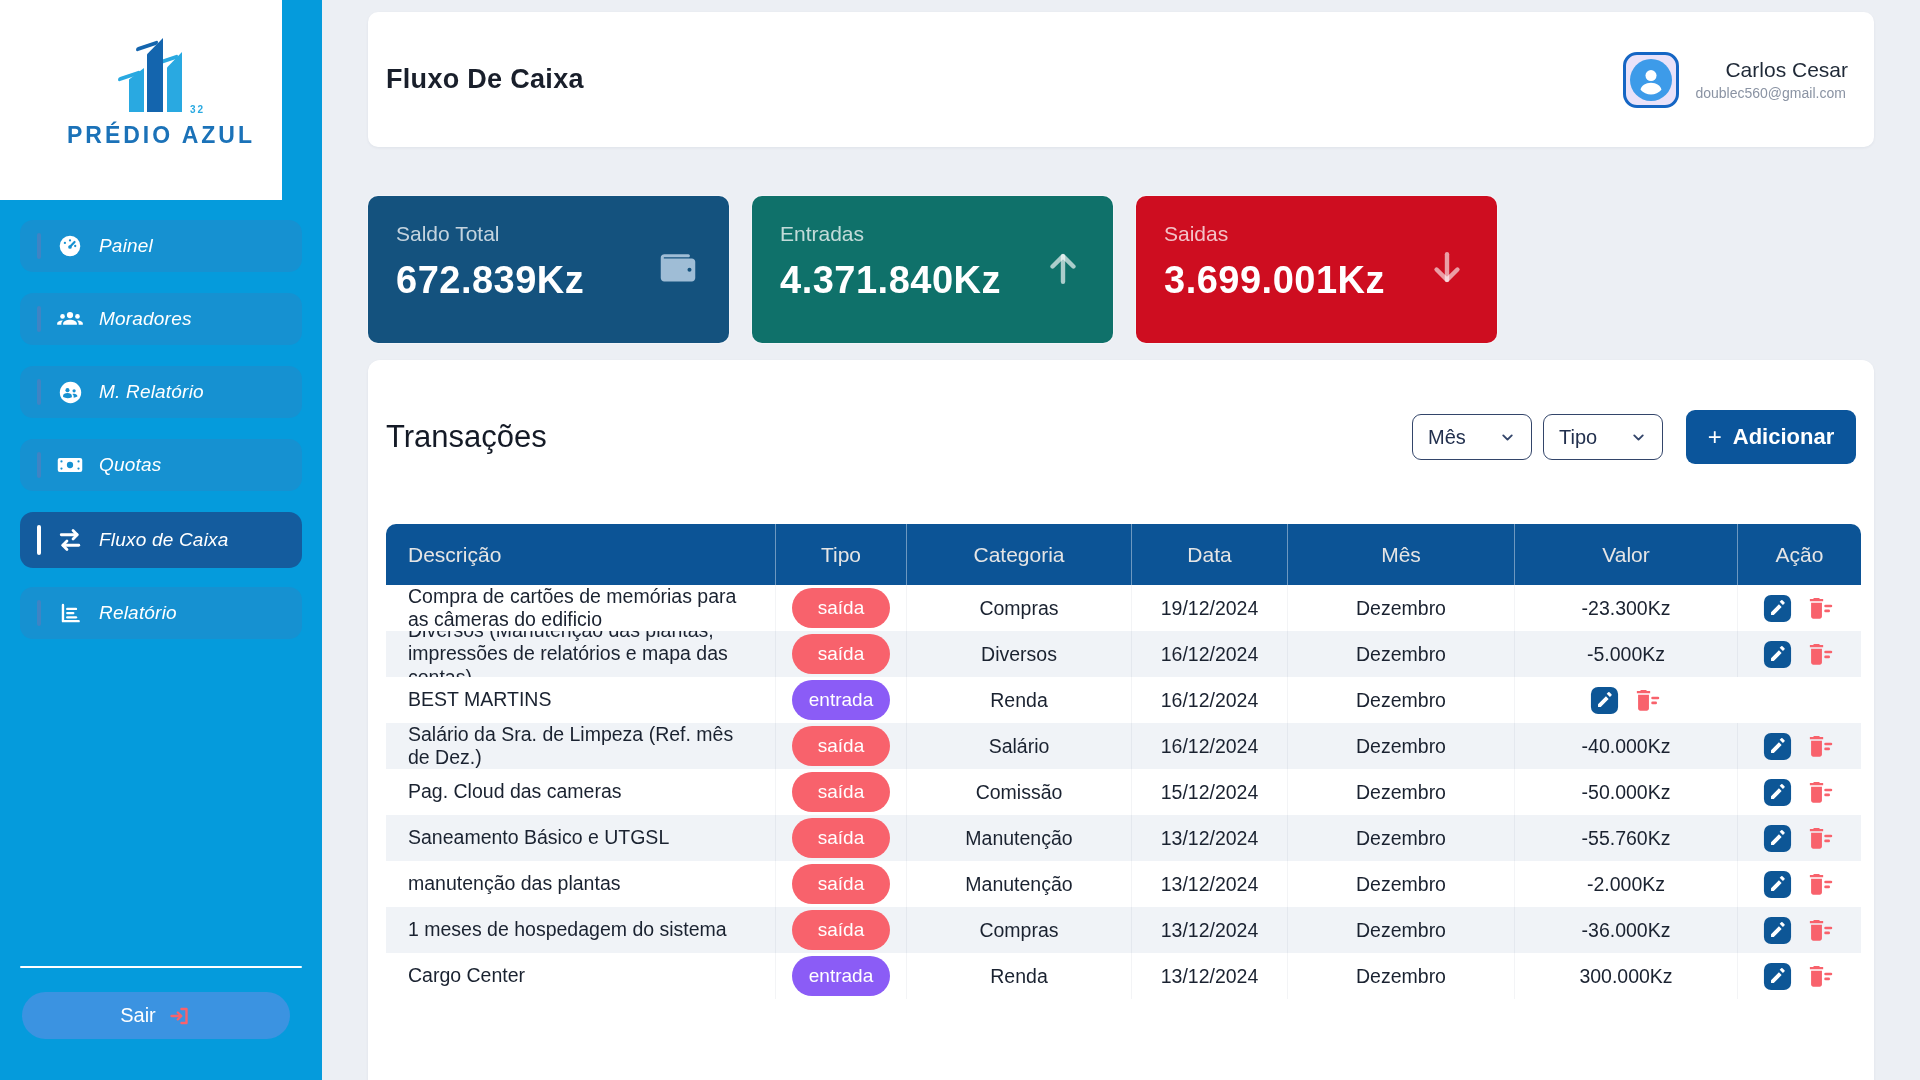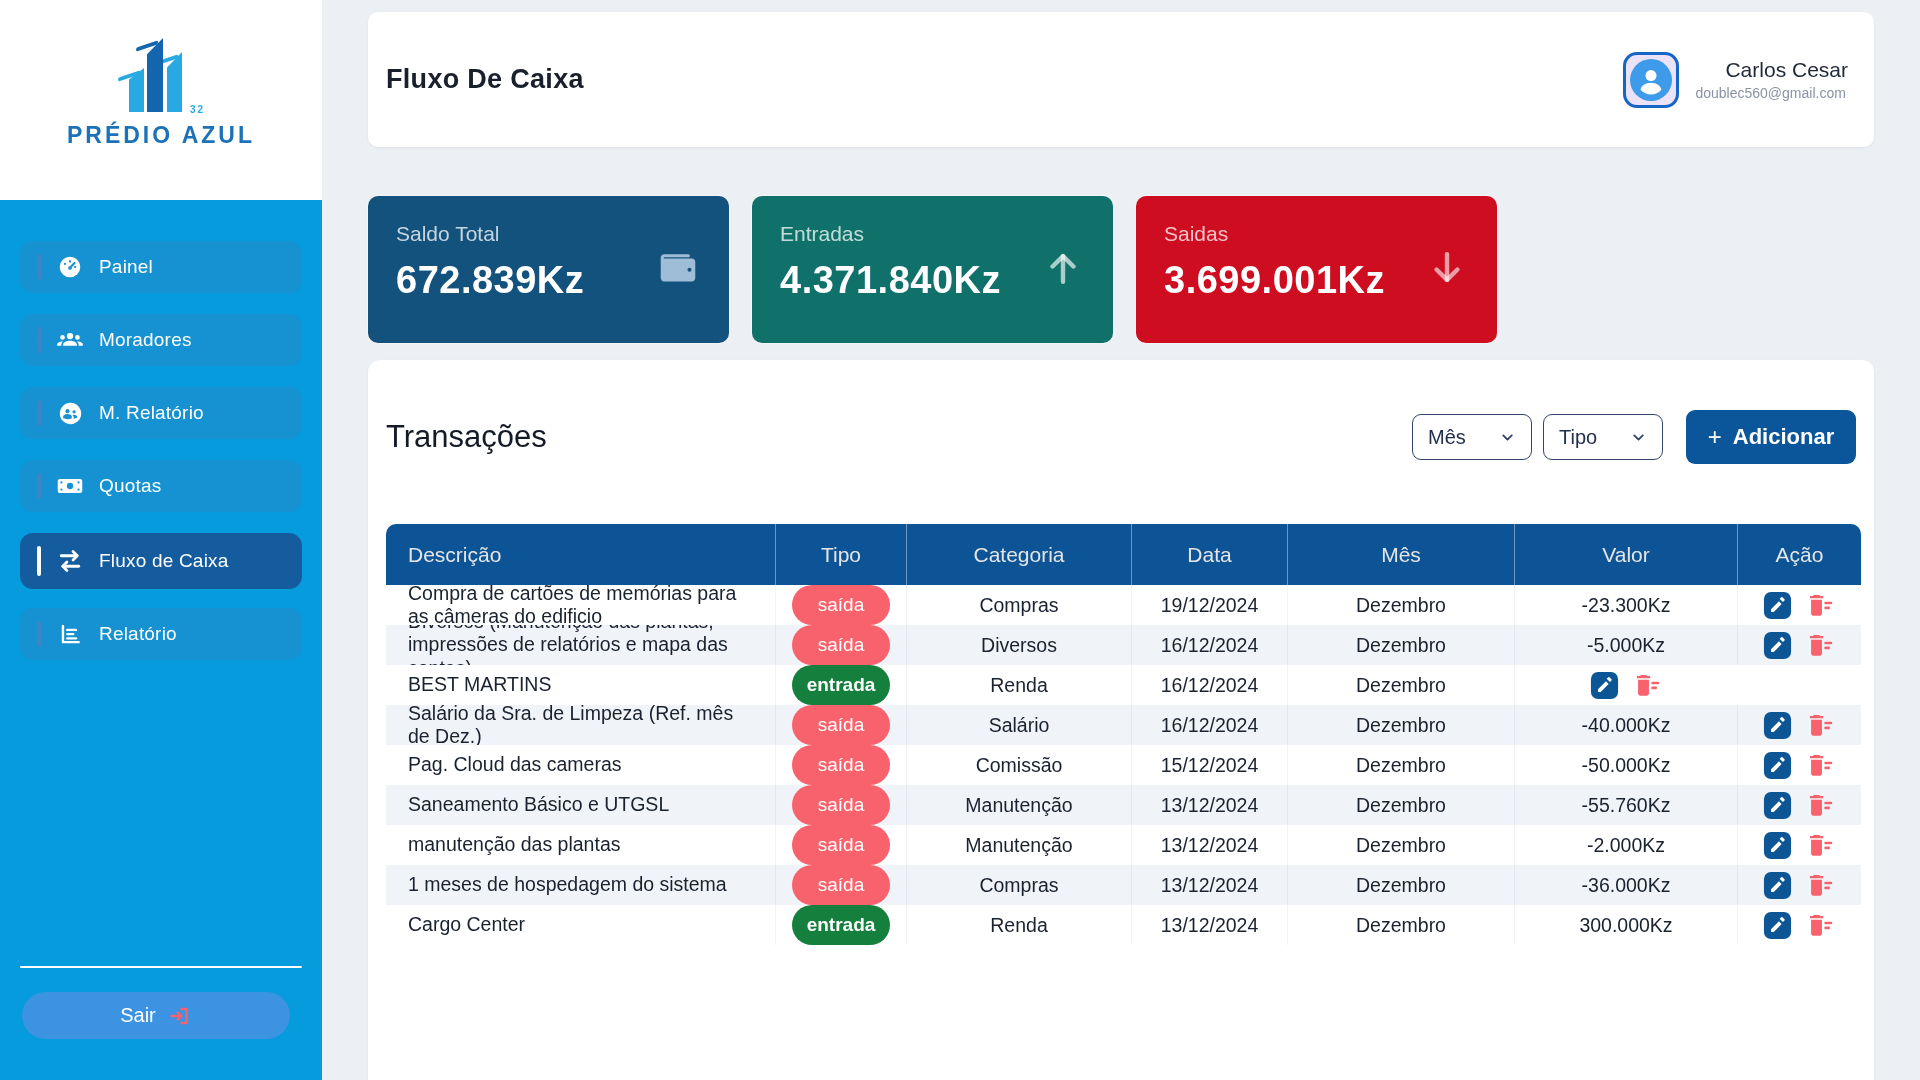--- a/index.html
+++ b/index.html
@@ -1,34 +1,34 @@
 <!DOCTYPE html>
 <html><head>
 <meta charset="utf-8">
 <style>
   * { margin:0; padding:0; box-sizing:border-box; }
   html,body { width:1920px; height:1080px; overflow:hidden; }
   body { font-family:"Liberation Sans", sans-serif; background:#ECEFF4; position:relative; }
 
   
   .sidebar { position:absolute; left:0; top:0; width:322px; height:1080px; background:#059BDC; }
-  .logo-area { width:322px; height:200px; background:#fff; position:relative; }
+  .logo-area { width:282px; height:200px; background:#fff; position:relative; }
   .logo { position:absolute; left:66px; top:28px; width:190px; height:150px; }
   .bar { position:absolute; }
   .bar1 { left:63px; top:40px; width:15px; height:44px; background:#29A9E1; clip-path:polygon(0 26%,100% 0,100% 100%,0 100%); }
   .bar2 { left:81px; top:10px; width:16px; height:74px; background:#1465AE; clip-path:polygon(0 22%,100% 0,100% 100%,0 100%); }
   .bar3 { left:101px; top:24px; width:15px; height:60px; background:#29A9E1; clip-path:polygon(0 26%,100% 0,100% 100%,0 100%); }
   .roof { position:absolute; height:4px; width:22px; border-radius:2px; transform:skewY(-19deg); }
   .roof1 { left:52px; top:46px; background:#29A9E1; }
   .roof2 { left:70px; top:16px; background:#1465AE; }
   .roof3 { left:90px; top:30px; background:#29A9E1; }
   .logo-number { position:absolute; left:124px; top:76px; font-size:10px; font-weight:bold; color:#29A9E1; letter-spacing:2px; }
   .logo-title { position:absolute; left:0; top:94px; width:190px; text-align:center; font-size:23px; font-weight:bold; color:#1B72B8; letter-spacing:3px; }
 
-  .menu { margin-top:41px; }
+  .menu { margin-top:20px;font-style:italic; }
   .sidebar-item { display:flex; align-items:center; height:52px; margin:0 20px 21px 20px; border-radius:13px; background:#1691D1; cursor:pointer; }
   .sidebar-item.active { background:#145C9E; height:56px; margin-bottom:19px; }
   .accent { width:4px; height:26px; border-radius:2px; background:#3F84C4; margin-left:17px; flex:none; }
   .sidebar-item.active .accent { background:#fff; height:30px; }
   .icon-box { width:28px; height:28px; margin-left:15px; flex:none; display:flex; align-items:center; justify-content:center; }
   .side-label { margin-left:15px; font-size:19px; color:#fff; font-weight:500; letter-spacing:.2px; white-space:nowrap; }
 
   .sair-divider { position:absolute; left:20px; top:966px; width:282px; height:2px; background:#fff; border-radius:1px; }
   .sair-btn { position:absolute; left:22px; top:992px; width:268px; height:47px; border-radius:24px; background:#3B93E1; display:flex; align-items:center; justify-content:center; gap:12px; cursor:pointer; }
   .sair-label { color:#fff; font-size:20px; }
@@ -59,28 +59,28 @@
   .controls { display:flex; align-items:center; }
   .select { width:120px; height:46px; border:1.6px solid #33456A; border-radius:9px; display:flex; align-items:center; justify-content:space-between; padding:0 15px; font-size:20px; color:#22304E; background:#fff; cursor:pointer; }
   .select + .select { margin-left:11px; }
   .add-btn { margin-left:23px; width:170px; height:54px; border-radius:9px; background:#0B559B; border:none; color:#fff; font-family:"Liberation Sans", sans-serif; font-size:22px; font-weight:600; display:flex; align-items:center; justify-content:center; gap:11px; cursor:pointer; }
   .add-plus { font-size:24px; font-weight:400; }
 
   .table { margin:56px 13px 0 18px; width:1475px; }
   .t-head { display:grid; grid-template-columns:389px 131px 225px 156px 227px 223px 124px; height:61px; background:#0C5496; border-radius:10px 10px 0 0; }
   .t-head > div { display:flex; align-items:center; justify-content:center; color:#e5e5e5; font-size:21px; font-weight:500; border-left:1px solid rgba(255,255,255,.4); }
   .t-head > div:first-child { justify-content:flex-start; padding-left:22px; border-left:none; }
-  .t-row { display:grid; grid-template-columns:389px 131px 225px 156px 227px 223px 124px; height:40px; background:#fff; }
+  .t-row { display:grid; grid-template-columns:389px 131px 225px 156px 227px 223px 124px; height:46px; background:#fff; }
   .t-row.alt { background:#F0F3F7; }
   .t-row > div { display:flex; align-items:center; justify-content:center; font-size:19.5px; color:#1A2230; border-left:1px solid rgba(20,40,80,.05); overflow:hidden; }
   .t-row > div:first-child { border-left:none; }
   .cell-desc { justify-content:flex-start !important; text-align:left; padding:5px 16px 5px 22px; line-height:23.5px; }
   .pill { width:98px; padding:9px 0; border-radius:22px; font-size:19px; color:#fff; text-align:center; }
   .pill-saida { background:#F8626C; }
-  .pill-entrada { background:#15803d;font-weight:bold; }
+  .pill-entrada { background:#8b5cf6; }
   .val-neg { color:#F8626C; }
   .val-pos { color:#0D9B78; }
   .actions { display:flex; align-items:center; justify-content:center; gap:13px; }
   .icon-btn { background:none; border:none; padding:0; cursor:pointer; display:flex; }
 </style>
 </head>
 <body>
 
 <div class="sidebar">
   <div class="logo-area">

